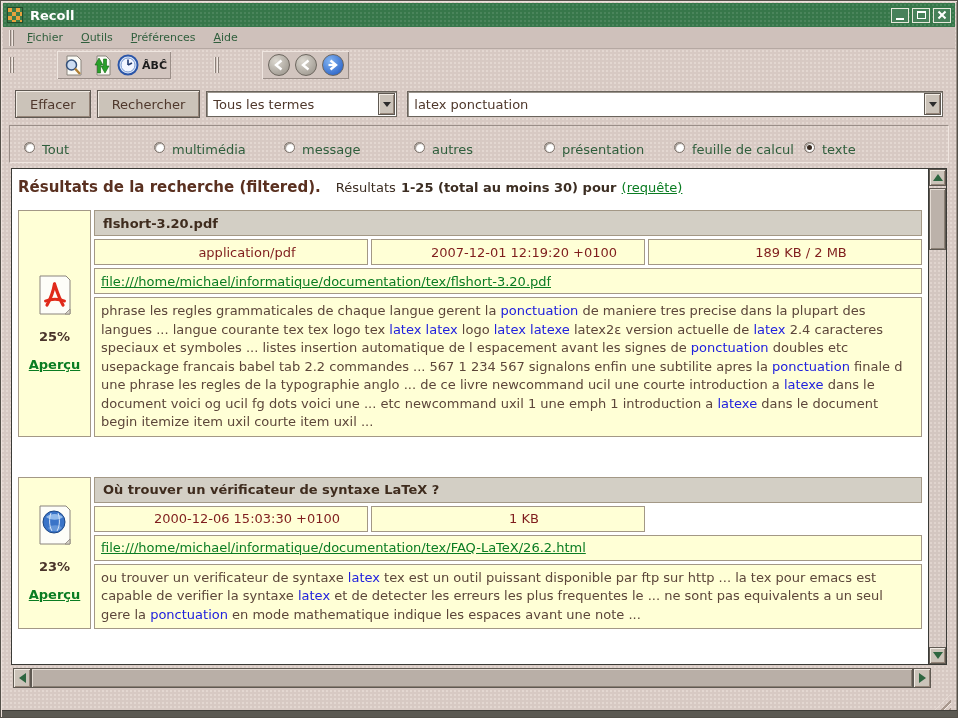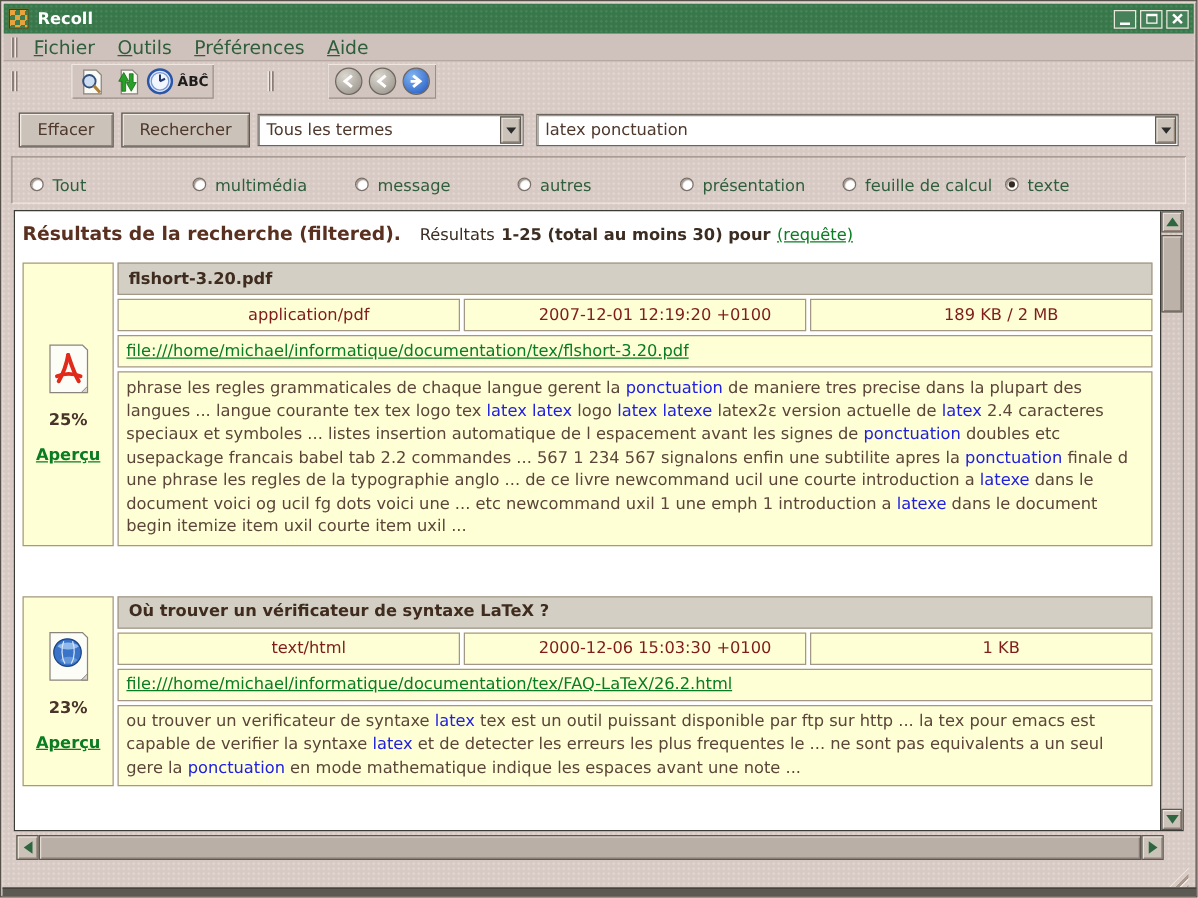--- a/index.html
+++ b/index.html
@@ -47,21 +47,21 @@
   
   .menubar{
     height:22px;margin:0 2px;background:#cfc1bb;display:flex;align-items:center;
     border-bottom:1px solid #b5a8a2;padding-left:2px;
   }
   .drag-handle{
     width:5px;height:16px;margin:0 4px;flex:none;
     background:linear-gradient(90deg,#f0e8e2 1px,#8a7f78 1px 2px,transparent 2px 3px,#f0e8e2 3px 4px,#8a7f78 4px 5px);
   }
   .menu-item{
-    color:#2f5e3c;font-size:15px;padding:2px 9px;cursor:pointer;
+    color:#2f5e3c;font-size:11px;padding:2px 9px;cursor:pointer;
   }
   .menu-item::first-letter{text-decoration:underline;}
   
   .toolbar{height:32px;margin:0 2px;display:flex;align-items:center;padding-left:2px;gap:39px;}
   .toolgroup{
     display:flex;align-items:center;height:28px;padding:0 3px;
     background:#d2c5bf;
     box-shadow:inset 1px 1px 0 #efe6e0, inset -1px -1px 0 #9a8e88;
   }
   .toolbtn{
@@ -79,21 +79,21 @@
     border:1px solid #5f5952;cursor:pointer;
     box-shadow:inset 1px 1px 0 #f2ece4, inset -1px -1px 0 #948478;
     display:flex;align-items:center;justify-content:center;
   }
   .pushbtn.mr{margin-right:6px;}
   .combo{
     height:26px;margin-left:6px;background:#fff;border:1px solid #6a645c;
     box-shadow:inset 1px 1px 0 #9a948c;
     display:flex;align-items:center;position:relative;
   }
-  .combo-terms{width:213px;}
+  .combo-terms{width:191px;}
   .combo-query{flex:1;margin-left:10px;}
   .combo-text{font-size:13px;color:#4f382c;padding:0 6px;flex:1;white-space:nowrap;overflow:hidden;}
   .combo-input{
     flex:1;border:none;outline:none;font-size:13px;color:#4f382c;background:transparent;padding:0 6px;height:100%;
   }
   .combo-arrow{
     width:17px;height:22px;margin-right:1px;background:#cbc3b9;flex:none;
     border:1px solid #5f5952;
     box-shadow:inset 1px 1px 0 #f2ece4, inset -1px -1px 0 #948478;
     display:flex;align-items:center;justify-content:center;cursor:pointer;
@@ -371,21 +371,20 @@
           <path d="M11 24 C15 20 23 21 25 24 C21 28 14 28 11 24 Z" fill="#6f9edc" opacity="0.85"></path>
           <path d="M14 9 C12 14 12 22 15 27" fill="none" stroke="#d8e6f8" stroke-width="1"></path>
           <path d="M21 9 C23 14 23 22 20 27" fill="none" stroke="#d8e6f8" stroke-width="1"></path>
         </svg>
       </span>
       <span class="pct">23%</span>
       <a class="preview">Aperçu</a>
     </div>
     <div class="r-title cell">Où trouver un vérificateur de syntaxe LaTeX ?</div>
     <div class="r-meta">
-      <div class="cell mcell">text/html</div>
       <div class="cell mcell">2000-12-06 15:03:30 +0100</div>
       <div class="cell mcell">1 KB</div>
     </div>
     <div class="cell r-url">
       <a>file:///home/michael/informatique/documentation/tex/FAQ-LaTeX/26.2.html</a>
     </div>
     <div class="cell r-snippet"><span>ou trouver un verificateur de syntaxe </span><span class="hl">latex</span><span> tex est un outil puissant disponible par ftp sur http ... la tex pour emacs est capable de verifier la syntaxe </span><span class="hl">latex</span><span> et de detecter les erreurs les plus frequentes le ... ne sont pas equivalents a un seul gere la </span><span class="hl">ponctuation</span><span> en mode mathematique indique les espaces avant une note ...</span></div>
   </div>
         </div>
     </div>

